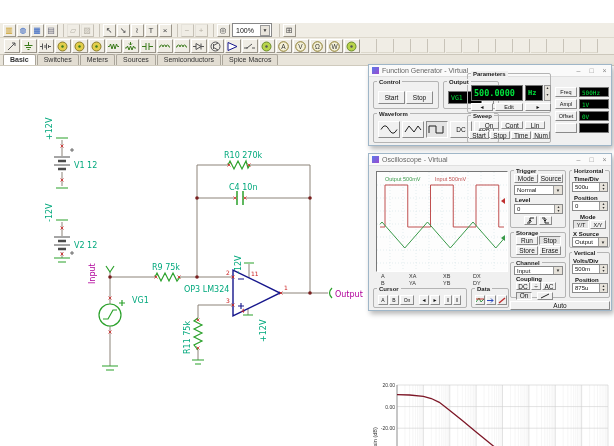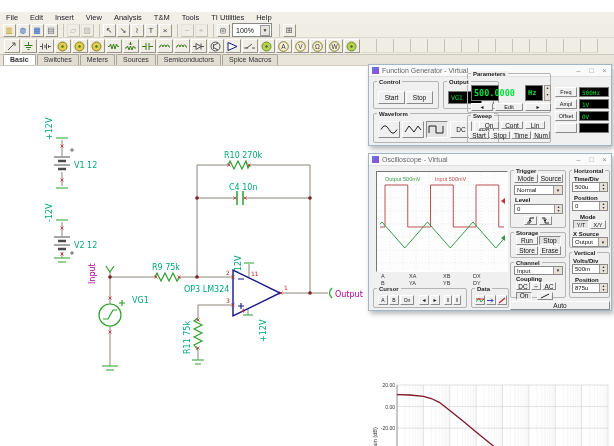--- a/index.html
+++ b/index.html
@@ -58,31 +58,20 @@
   .ro{position:absolute;font-size:5.5px;color:#333;}
   
   #bode{position:absolute;left:370px;top:312px;width:242px;height:134px;background:#fff;z-index:3;}
 </style>
 </head>
 <body>
 
 <div id="root">
 
 
-  <div id="menubar">
-      <span class="menu-item">File</span>
-      <span class="menu-item">Edit</span>
-      <span class="menu-item">Insert</span>
-      <span class="menu-item">View</span>
-      <span class="menu-item">Analysis</span>
-      <span class="menu-item">T&amp;M</span>
-      <span class="menu-item">Tools</span>
-      <span class="menu-item">TI Utilities</span>
-      <span class="menu-item">Help</span>
-    </div>
   <div id="toolbar1">
       <span class="tb1" style="color: rgb(200, 154, 32);">▥</span>
       <span class="tb1" style="color: rgb(48, 96, 192);">◍</span>
       <span class="tb1" style="color: rgb(48, 96, 192);">▦</span>
       <span class="tb1" style="color: rgb(102, 102, 119);">▤</span>
       <span class="tbsep"></span>
       <span class="tb1 dis">▱</span>
       <span class="tb1 dis">▨</span>
       <span class="tbsep"></span>
       <span class="tb1">↖</span>
@@ -369,21 +358,21 @@
             <path d="M1,9 V2 H8 V9 H15 V2" stroke="#222" fill="none"></path>
           </svg>
       </div>
       <div class="btn" style="left:81px;top:56px;width:22px;height:17px;">DC</div>
       <div class="btn" style="left:105px;top:56px;width:20px;height:17px;font-size:5.5px;">ARB</div>
 
       <div class="group" style="left:98px;top:16px;width:84px;height:30px;border:none;"></div>
       <div class="group" style="left:98px;top:8px;width:84px;height:40px;">
         <span class="glabel" style="left:3px;top:-3px;">Parameters</span>
       </div>
-      <div class="disp" style="left:102px;top:20px;width:28px;height:16px;font-size:8.5px;font-weight:bold;">500.0000</div>
+      <div class="disp" style="left:102px;top:20px;width:52px;height:16px;font-size:8.5px;font-weight:bold;">500.0000</div>
       <div class="disp" style="left:156px;top:20px;width:18px;height:16px;font-size:7px;font-weight:bold;">Hz</div>
       <div class="spin" style="left:175px;top:20px;width:7px;height:16px;border:none;background:none;">
         <span class="sa" style="border:1px solid #999;width:6px;">
           <span>▴</span>
           <span>▾</span>
         </span>
       </div>
       <div class="btn" style="left:102px;top:38px;width:22px;height:8px;font-size:5px;">◄</div>
       <div class="btn" style="left:126px;top:38px;width:28px;height:8px;font-size:5.5px;">Edit</div>
       <div class="btn" style="left:156px;top:38px;width:26px;height:8px;font-size:5px;">►</div>

